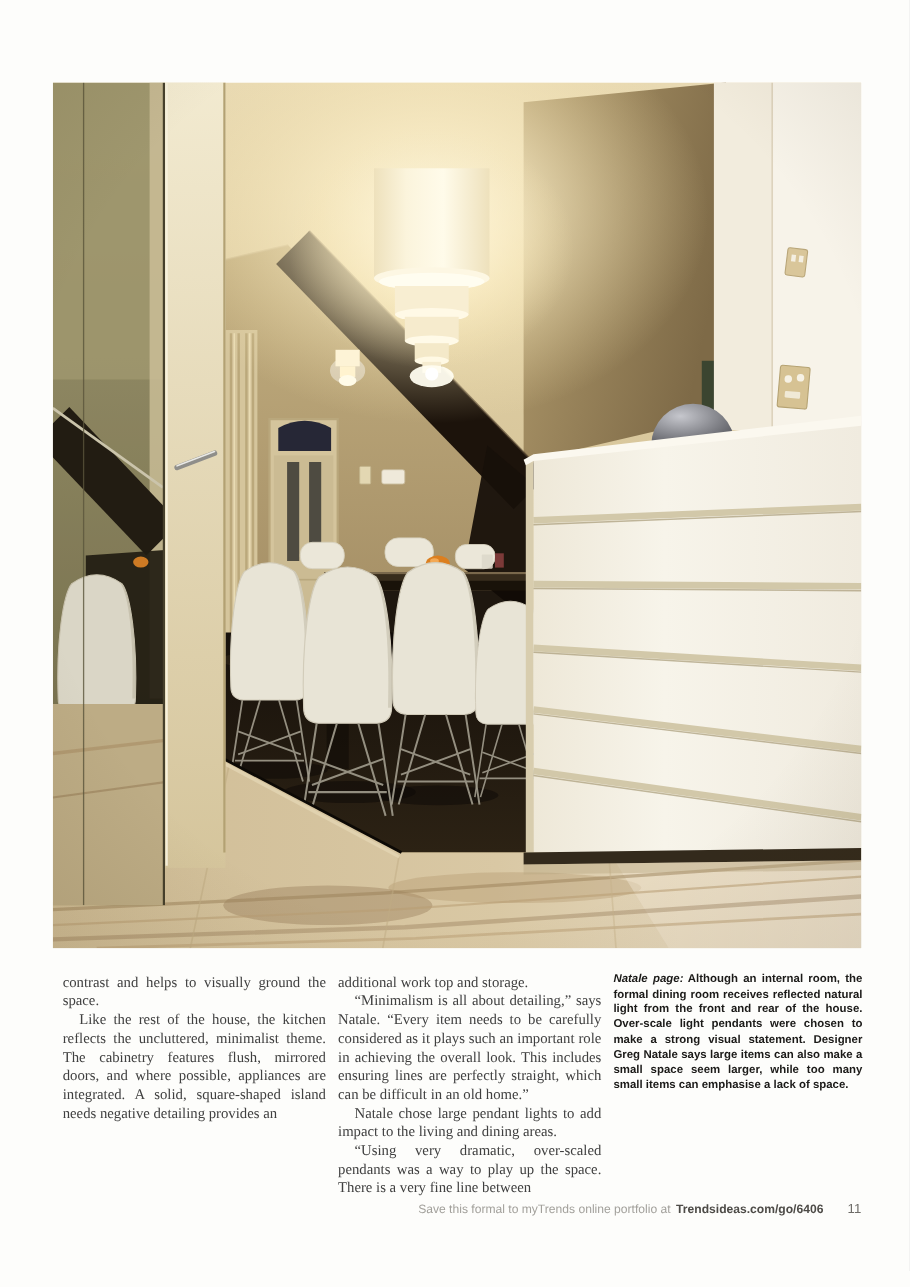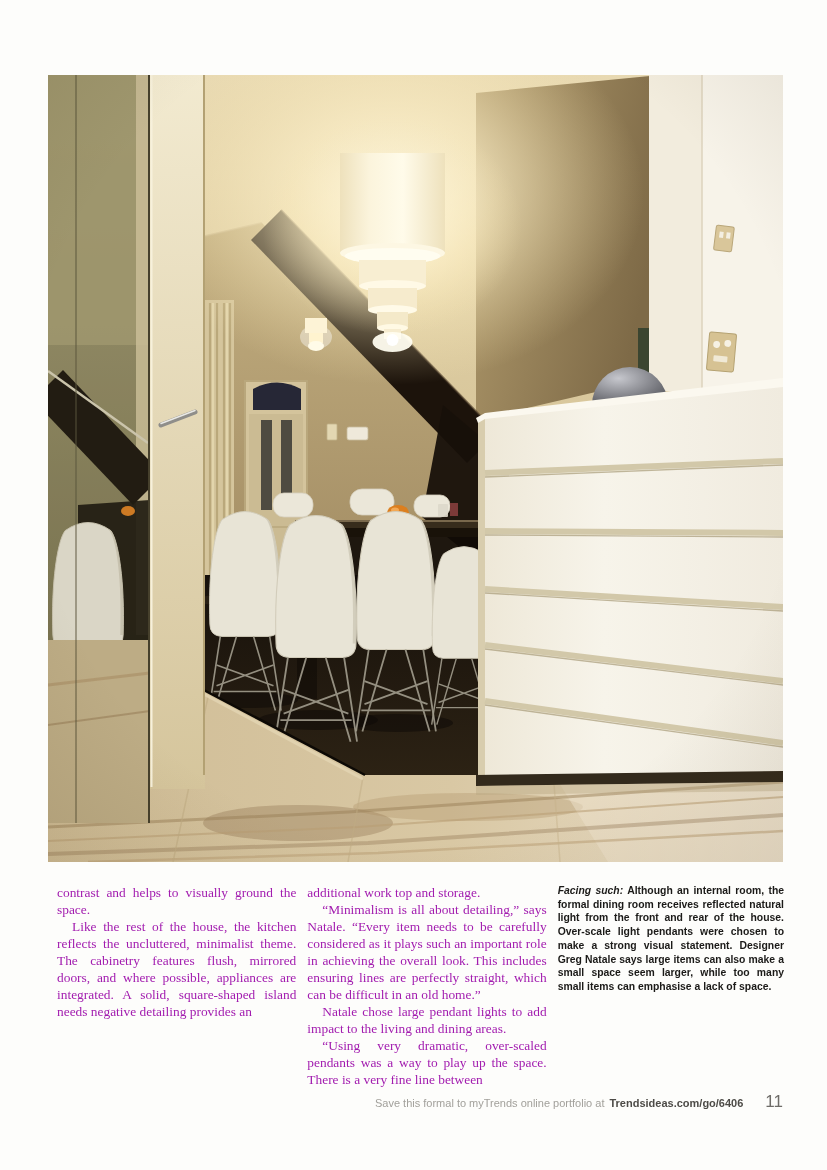--- a/index.html
+++ b/index.html
@@ -4,30 +4,30 @@
 <style>
   html,body{margin:0;padding:0;background:#e9e9e7;}
   .sheet{position:relative;width:827px;height:1170px;background:#fdfdfb;margin:0 auto;overflow:hidden;
          font-family:"Liberation Sans",sans-serif;}
   figure.photo{position:absolute;left:48px;top:75px;width:735px;height:787px;margin:0;}
   figure.photo svg{display:block;width:735px;height:787px;}
   .article{position:absolute;left:57px;top:884px;width:727px;display:flex;gap:11px;}
   .col{box-sizing:border-box;}
   .col-serif{width:240px;}
   .col-serif p{margin:0;font-family:"Liberation Serif",serif;font-size:13.4px;line-height:17px;
-               text-align:justify;color:#a21caf;}
+               text-align:justify;color:#404040;}
   .col-serif p.indent{text-indent:15px;font-family:Liberation Serif, serif;}
   .col-caption{width:227px;margin-left:auto;font-weight:bold;font-size:10.4px;line-height:13.7px;
                text-align:justify;color:#1b1a18;}
   .col-caption p{margin:0 0 13px 0;}
   .col-caption .lead{font-style:italic;margin-right:4px;}
   .footer{position:absolute;left:48px;top:1092px;width:735px;text-align:right;font-size:11px;color:#a2a09b;}
   .footer .save{margin-right:5px;}
   .footer .site{color:#4d4b47;font-weight:bold;}
-  .footer .page-num{display:inline-block;margin-left:22px;font-size:17px;color:#6e6c68;}
+  .footer .page-num{display:inline-block;margin-left:22px;font-size:12px;color:#6e6c68;}
 </style>
 </head>
 <body>
 
 <div class="sheet">
 
   <figure class="photo">
     <svg viewBox="0 0 735 787" preserveAspectRatio="none">
       <defs>
         <linearGradient id="ceilG" x1="0" y1="0" x2="0" y2="1">
@@ -309,21 +309,21 @@
       <p class="indent">Like the rest of the house, the kitchen reflects the uncluttered, minimalist theme. The cabinetry features flush, mirrored doors, and where possible, appliances are integrated. A solid, square-shaped island needs negative detailing provides an</p>
     </div>
     <div class="col col-serif">
       <p>additional work top and storage.</p>
       <p class="indent">“Minimalism is all about detailing,” says Natale. “Every item needs to be carefully considered as it plays such an important role in achieving the overall look. This includes ensuring lines are perfectly straight, which can be difficult in an old home.”</p>
       <p class="indent">Natale chose large pendant lights to add impact to the living and dining areas.</p>
       <p class="indent">“Using very dramatic, over-scaled pendants was a way to play up the space. There is a very fine line between</p>
     </div>
     <div class="col col-caption">
       <p>
-        <span class="lead">Facing such:</span><span>Although an internal room, the formal dining room receives reflected natural light from the front and rear of the house. Over-scale light pendants were chosen to make a strong visual statement. Designer Greg Natale says large items can also make a small space seem larger, while too many small items can emphasise a lack of space.</span>
+        <span class="lead">Natale page:</span><span>Although an internal room, the formal dining room receives reflected natural light from the front and rear of the house. Over-scale light pendants were chosen to make a strong visual statement. Designer Greg Natale says large items can also make a small space seem larger, while too many small items can emphasise a lack of space.</span>
       </p>
     </div>
   </div>
 
   <div class="footer">
     <span class="save">Save this formal to myTrends online portfolio at</span><span class="site">Trendsideas.com/go/6406</span><span class="page-num">11</span>
   </div>
 
 </div>
 

